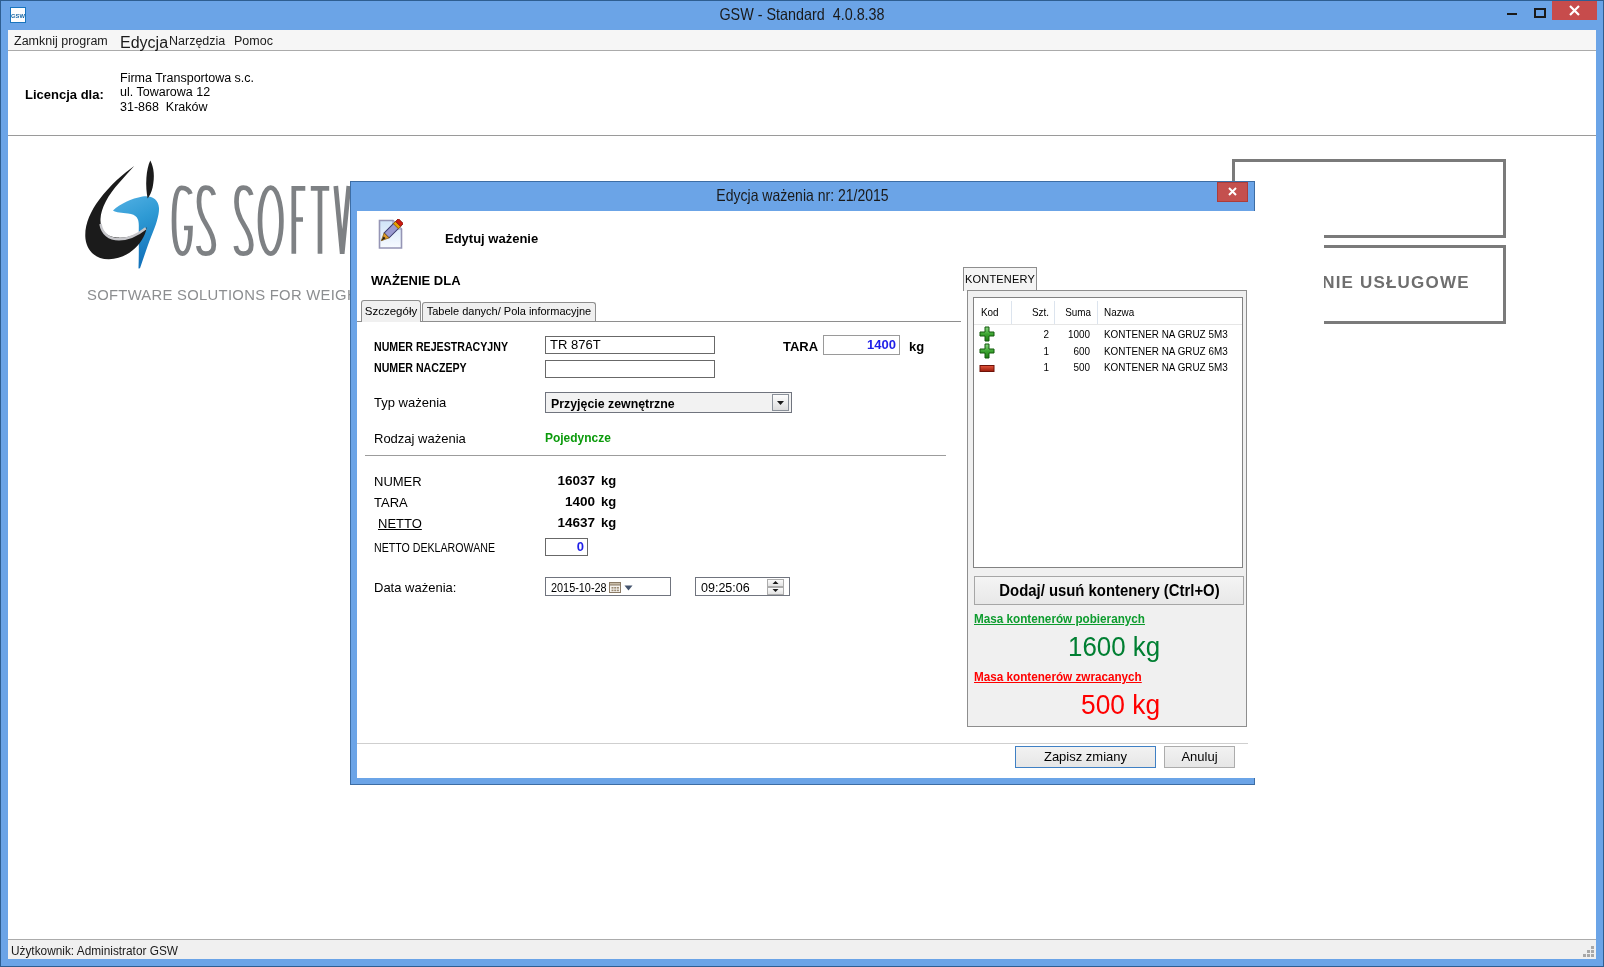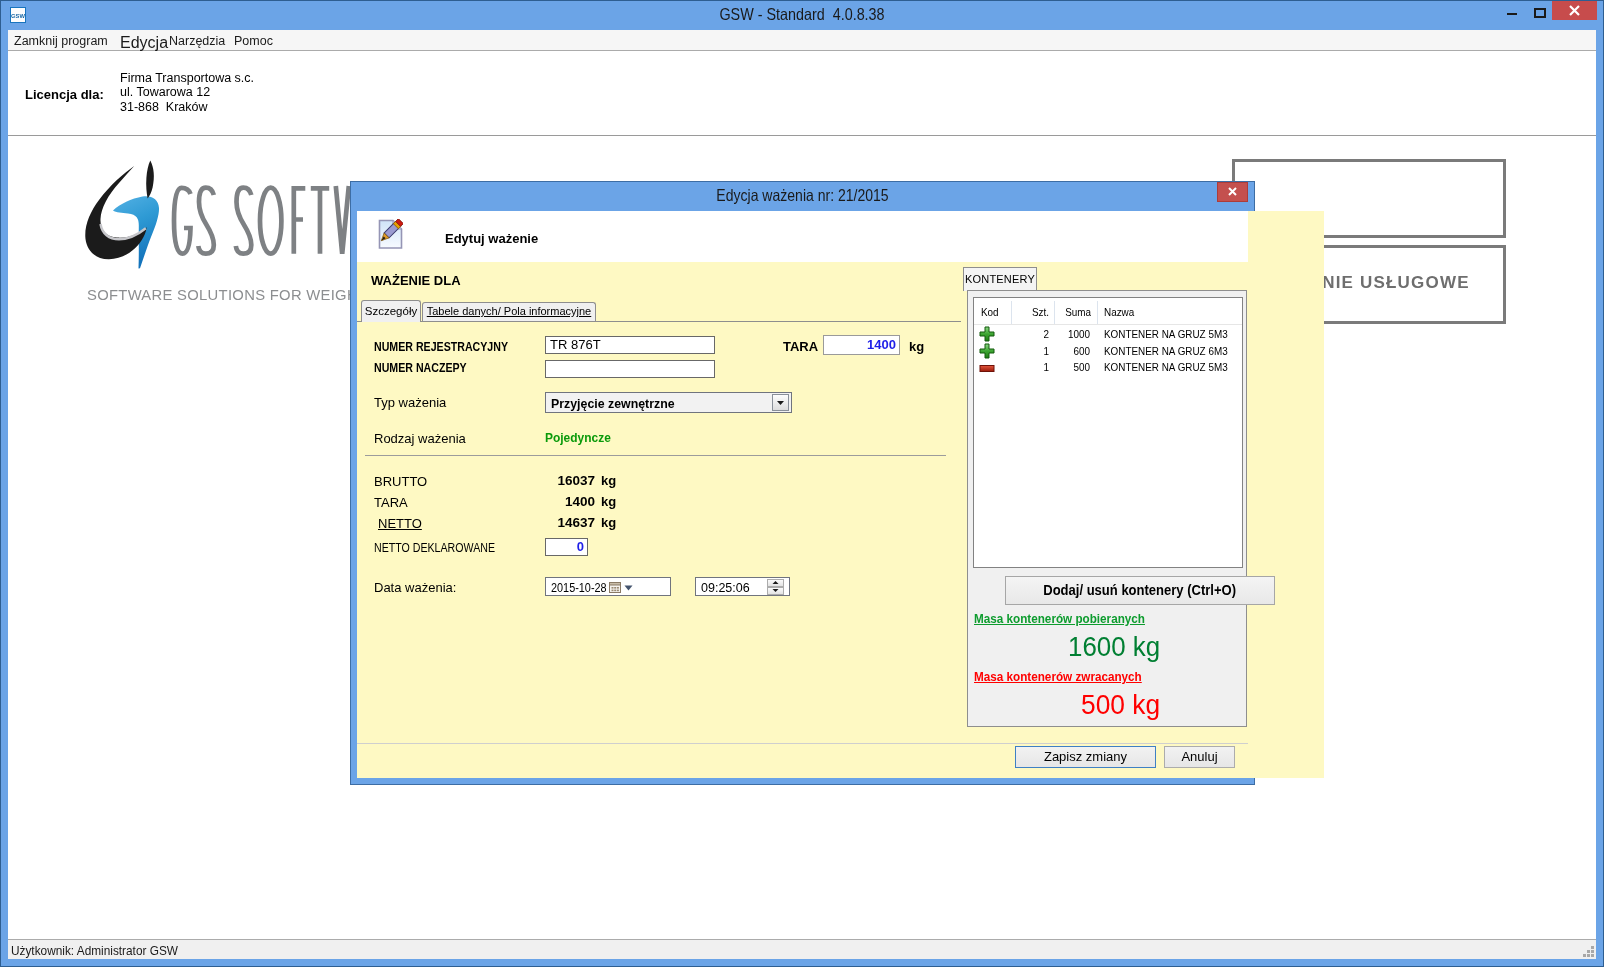--- a/index.html
+++ b/index.html
@@ -87,21 +87,21 @@
       </g>
   </svg>
 
   <div id="dlg" class="ab" style="left:350px;top:181px;width:905px;height:604px;background:#6BA4E7;border:1px solid #3D6DA4;box-sizing:border-box;">
     <div class="ab" style="left:0;top:4px;width:903px;text-align:center;font-size:16.5px;color:#1a1a1a;transform:scaleX(0.85);white-space:nowrap;">Edycja ważenia nr: 21/2015</div>
     <div class="ab" style="left:866px;top:0px;width:31px;height:20px;background:#C4504E;border:1px solid #AC3C3A;box-sizing:border-box;">
       <svg width="29" height="18">
           <path d="M11 5 L18 12 M18 5 L11 12" stroke="#fff" stroke-width="2"></path>
         </svg>
     </div>
-    <div id="dbody" class="ab" style="left:6px;top:29px;width:967px;height:567px;background:#fef9c3;">
+    <div id="dbody" class="ab" style="left:6px;top:29px;width:967px;height:567px;background:#ffffff;">
 
       <div class="ab" style="left:0;top:0;width:891px;height:51px;background:#fff;"></div>
       <svg class="ab" style="left:16px;top:8px;" width="30" height="30" viewBox="0 0 30 30">
         <defs>
             <linearGradient id="pg" x1="0" y1="0" x2="0" y2="1">
               <stop offset="0" stop-color="#cfe3f8"></stop>
               <stop offset="1" stop-color="#f8fbff"></stop>
             </linearGradient>
           </defs>
         <path d="M6.5 7.5 H20 L28.5 16 V35 H6.5 Z" fill="url(#pg)" stroke="#9595B5" stroke-width="1.6" transform="translate(0,-6)"></path>
@@ -112,21 +112,21 @@
           <rect x="11.5" y="-3.2" width="7" height="3.9" fill="#CC1A10" stroke="#7E100A" stroke-width="0.8"></rect>
           <path d="M11.5 17 H18.5 L15 24.5 Z" fill="#E09A28" stroke="#7E5A10" stroke-width="0.7"></path>
           <path d="M13.8 19.8 H16.3 L15 24.5 Z" fill="#1a1a1a"></path>
         </g>
       </svg>
       <div class="ab lblb" style="left:88px;top:20px;">Edytuj ważenie</div>
 
       <div class="ab lblb" style="left:14px;top:62px;">WAŻENIE DLA</div>
 
       <div class="ab" style="left:0px;top:110px;width:604px;height:1px;background:#8E8E8E;"></div>
-      <div class="ab" style="left:65px;top:91px;width:174px;height:19px;background:#F0F0F0;border:1px solid #8E8E8E;border-bottom:none;border-radius:3px 3px 0 0;box-sizing:border-box;font-size:11px;text-align:center;line-height:17px;color:#000;white-space:nowrap;text-decoration:underline;">Tabele danych/ Pola informacyjne</div>
+      <div class="ab" style="left:65px;top:91px;width:174px;height:19px;background:#F0F0F0;border:1px solid #8E8E8E;border-bottom:none;border-radius:3px 3px 0 0;box-sizing:border-box;font-size:11px;text-align:center;line-height:17px;color:#000;white-space:nowrap;">Tabele danych/ Pola informacyjne</div>
       <div class="ab" style="left:4px;top:89px;width:60px;height:22px;background:#F0F0F0;border:1px solid #8E8E8E;border-bottom:none;border-radius:3px 3px 0 0;box-sizing:border-box;font-size:11.5px;text-align:center;line-height:20px;color:#000;white-space:nowrap;">Szczegóły</div>
 
       <div class="ab lblb sx" style="left:17px;top:129px;font-size:12.5px;">NUMER REJESTRACYJNY</div>
       <div class="fld" style="left:188px;top:125px;width:170px;height:18px;line-height:16px;padding-left:4px;">TR 876T</div>
       <div class="ab lblb" style="left:426px;top:128px;">TARA</div>
       <div class="fld b" style="left:466px;top:124px;width:77px;height:20px;line-height:18px;padding-right:3px;text-align:right;color:#1F1FE8;border-color:#9A9A9A;">1400</div>
       <div class="ab lblb" style="left:552px;top:128px;">kg</div>
       <div class="ab lblb sx" style="left:17px;top:150px;font-size:12.5px;">NUMER NACZEPY</div>
       <div class="fld" style="left:188px;top:149px;width:170px;height:18px;"></div>
       <div class="ab lbl" style="left:17px;top:184px;">Typ ważenia</div>
@@ -134,21 +134,21 @@
         <div class="ab b" style="left:5px;top:3px;font-size:13px;transform-origin:0 50%;transform:scaleX(0.95);">Przyjęcie zewnętrzne</div>
         <div class="ab" style="left:226px;top:1px;width:17px;height:17px;background:linear-gradient(#FDFDFD,#DDDDDD);border:1px solid #8A9099;box-sizing:border-box;">
           <svg width="15" height="15">
               <path d="M4 6 L7.5 10 L11 6 Z" fill="#1a1a1a"></path>
             </svg>
         </div>
       </div>
       <div class="ab lbl" style="left:17px;top:220px;">Rodzaj ważenia</div>
       <div class="ab b" style="left:188px;top:219px;font-size:13px;color:#0A9A0A;transform-origin:0 50%;transform:scaleX(0.92);">Pojedyncze</div>
       <div class="ab" style="left:8px;top:244px;width:581px;height:1px;background:#9C9C9C;"></div>
-      <div class="ab lbl" style="left:17px;top:263px;">BRUTTO</div>
+      <div class="ab lbl" style="left:17px;top:263px;">NUMER</div>
       <div class="ab b" style="left:137px;top:262px;width:101px;text-align:right;font-size:13.5px;">16037</div>
       <div class="ab lblb" style="left:244px;top:262px;">kg</div>
       <div class="ab lbl" style="left:17px;top:284px;">TARA</div>
       <div class="ab b" style="left:137px;top:283px;width:101px;text-align:right;font-size:13.5px;">1400</div>
       <div class="ab lblb" style="left:244px;top:283px;">kg</div>
       <div class="ab lbl" style="left:21px;top:305px;text-decoration:underline;">NETTO</div>
       <div class="ab b" style="left:137px;top:304px;width:101px;text-align:right;font-size:13.5px;">14637</div>
       <div class="ab lblb" style="left:244px;top:304px;">kg</div>
       <div class="ab lbl sx" style="left:17px;top:330px;font-size:12.5px;">NETTO DEKLAROWANE</div>
       <div class="fld b" style="left:188px;top:327px;width:43px;height:18px;line-height:16px;padding-right:3px;text-align:right;color:#1F1FE8;">0</div>
@@ -221,21 +221,21 @@
         <div class="ab lbl sxr" style="left:38px;top:30px;width:37px;text-align:right;font-size:11.5px;">2</div>
         <div class="ab lbl sxr" style="left:40px;top:30px;width:76px;text-align:right;font-size:11.5px;">1000</div>
         <div class="ab lbl sxl" style="left:130px;top:30px;font-size:11.5px;">KONTENER NA GRUZ 5M3</div>
         <div class="ab lbl sxr" style="left:38px;top:47px;width:37px;text-align:right;font-size:11.5px;">1</div>
         <div class="ab lbl sxr" style="left:40px;top:47px;width:76px;text-align:right;font-size:11.5px;">600</div>
         <div class="ab lbl sxl" style="left:130px;top:47px;font-size:11.5px;">KONTENER NA GRUZ 6M3</div>
         <div class="ab lbl sxr" style="left:38px;top:63px;width:37px;text-align:right;font-size:11.5px;">1</div>
         <div class="ab lbl sxr" style="left:40px;top:63px;width:76px;text-align:right;font-size:11.5px;">500</div>
         <div class="ab lbl sxl" style="left:130px;top:63px;font-size:11.5px;">KONTENER NA GRUZ 5M3</div>
       </div>
-      <div class="btn3d b" style="left:648px;top:365px;width:270px;height:29px;line-height:27px;font-size:14px;border-color:#A6A6A6;background:linear-gradient(#F4F4F4,#E8E8E8);"><span style="display:inline-block;transform:scaleX(0.93);">Dodaj/ usuń kontenery (Ctrl+O)</span></div>
+      <div class="btn3d b" style="left:617px;top:365px;width:270px;height:29px;line-height:27px;font-size:16px;border-color:#A6A6A6;background:linear-gradient(#F4F4F4,#E8E8E8);"><span style="display:inline-block;transform:scaleX(0.93);">Dodaj/ usuń kontenery (Ctrl+O)</span></div>
       <div class="ab b sx9" style="left:617px;top:400px;font-size:13px;color:#0D9C2E;text-decoration:underline;">Masa kontenerów pobieranych</div>
       <div class="ab" style="left:711px;top:420px;font-size:28px;color:#007F32;transform-origin:0 50%;transform:scaleX(0.925);">1600 kg</div>
       <div class="ab b sx9" style="left:617px;top:458px;font-size:13px;color:#FF0000;text-decoration:underline;">Masa kontenerów zwracanych</div>
       <div class="ab" style="left:724px;top:478px;font-size:28px;color:#FF0000;transform-origin:0 50%;transform:scaleX(0.94);">500 kg</div>
 
       <div class="ab" style="left:0;top:532px;width:891px;height:1px;background:#CFCFCF;"></div>
       <div class="btn3d" style="left:658px;top:535px;width:141px;height:22px;line-height:20px;font-size:13px;border-color:#3F80C4;background:linear-gradient(#F2F2F2,#E6E6E6);">Zapisz zmiany</div>
       <div class="btn3d" style="left:807px;top:535px;width:71px;height:22px;line-height:20px;font-size:13px;background:linear-gradient(#F2F2F2,#E6E6E6);">Anuluj</div>
     </div>
   </div>

